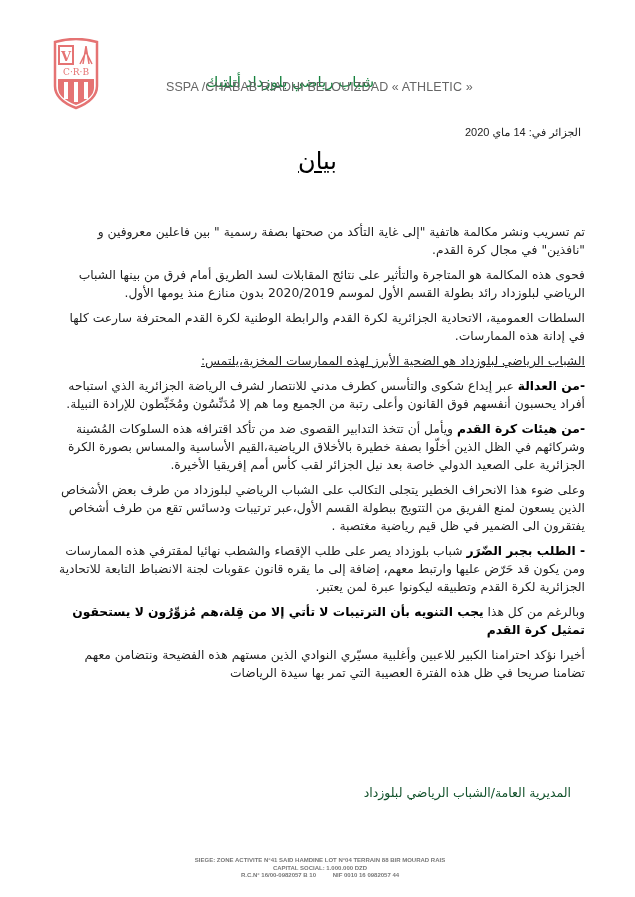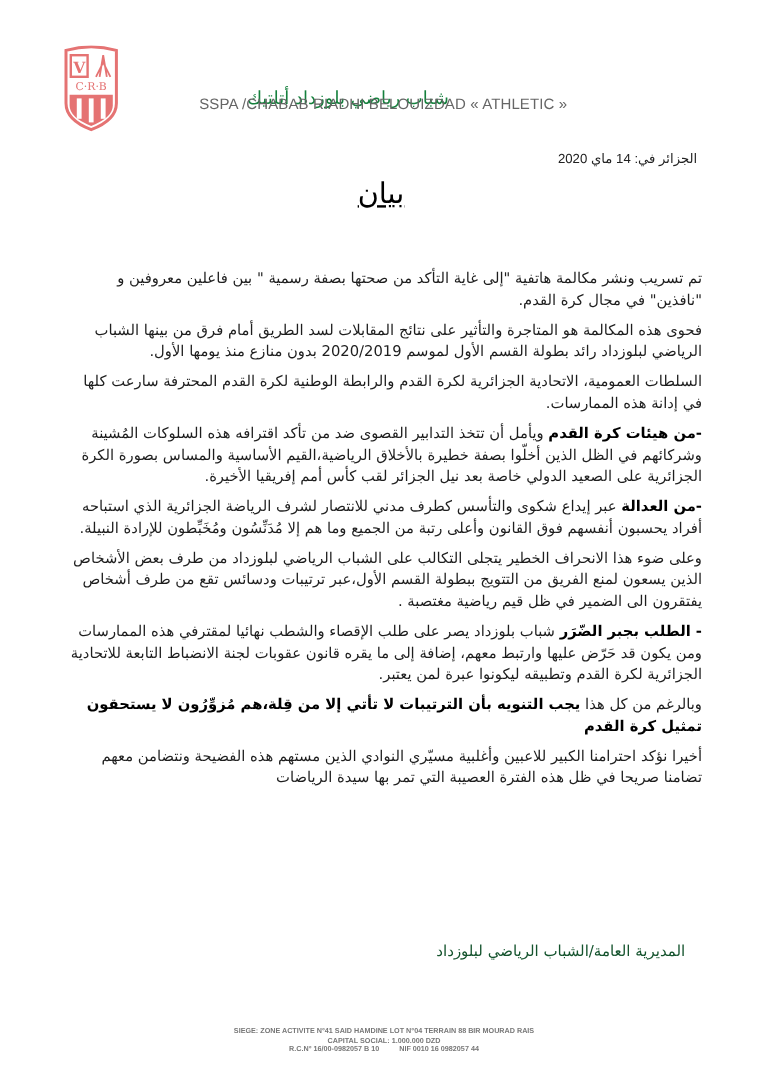--- a/index.html
+++ b/index.html
@@ -45,22 +45,23 @@
 <div class="hdr-ar">شباب رياضي بلوزداد أتلتيك</div>
 <div class="hdr-en">SSPA /CHABAB RIADHI BELOUIZDAD « ATHLETIC »</div>
 
 <div class="date">الجزائر في: 14 ماي 2020</div>
 <div class="title">بيان</div>
 
 <div class="body">
   <p>تم تسريب ونشر مكالمة هاتفية "إلى غاية التأكد من صحتها بصفة رسمية " بين فاعلين معروفين و "نافذين" في مجال كرة القدم.</p>
   <p>فحوى هذه المكالمة هو المتاجرة والتأثير على نتائج المقابلات لسد الطريق أمام فرق من بينها الشباب الرياضي لبلوزداد رائد بطولة القسم الأول لموسم 2020/2019 بدون منازع منذ يومها الأول.</p>
   <p>السلطات العمومية، الاتحادية الجزائرية لكرة القدم والرابطة الوطنية لكرة القدم المحترفة سارعت كلها في إدانة هذه الممارسات.</p>
+  <p class="u">الشباب الرياضي لبلوزداد هو الضحية الأبرز لهذه الممارسات المخزية،يلتمس:</p>
+  <p><b>-من العدالة</b><span> عبر إيداع شكوى والتأسس كطرف مدني للانتصار لشرف الرياضة الجزائرية الذي استباحه أفراد يحسبون أنفسهم فوق القانون وأعلى رتبة من الجميع وما هم إلا مُدَنِّسُون ومُخَبِّطون للإرادة النبيلة.</span></p>
   <p><b>-من هيئات كرة القدم</b><span> ويأمل أن تتخذ التدابير القصوى ضد من تأكد اقترافه هذه السلوكات المُشينة وشركائهم في الظل الذين أخلّوا بصفة خطيرة بالأخلاق الرياضية،القيم الأساسية والمساس بصورة الكرة الجزائرية على الصعيد الدولي خاصة بعد نيل الجزائر لقب كأس أمم إفريقيا الأخيرة.</span></p>
-  <p><b>-من العدالة</b><span> عبر إيداع شكوى والتأسس كطرف مدني للانتصار لشرف الرياضة الجزائرية الذي استباحه أفراد يحسبون أنفسهم فوق القانون وأعلى رتبة من الجميع وما هم إلا مُدَنِّسُون ومُخَبِّطون للإرادة النبيلة.</span></p>
   <p>وعلى ضوء هذا الانحراف الخطير يتجلى التكالب على الشباب الرياضي لبلوزداد من طرف بعض الأشخاص الذين يسعون لمنع الفريق من التتويج ببطولة القسم الأول،عبر ترتيبات ودسائس تقع من طرف أشخاص يفتقرون الى الضمير في ظل قيم رياضية مغتصبة .</p>
   <p><b>- الطلب بجبر الضّرَر</b><span> شباب بلوزداد يصر على طلب الإقصاء والشطب نهائيا لمقترفي هذه الممارسات ومن يكون قد حَرّض عليها وارتبط معهم، إضافة إلى ما يقره قانون عقوبات لجنة الانضباط التابعة للاتحادية الجزائرية لكرة القدم وتطبيقه ليكونوا عبرة لمن يعتبر.</span></p>
   <p><span>وبالرغم من كل هذا </span><b>يجب التنويه بأن الترتيبات لا تأتي إلا من قِلة،هم مُزوِّرُون لا يستحقون تمثيل كرة القدم</b></p>
   <p>أخيرا نؤكد احترامنا الكبير للاعبين وأغلبية مسيّري النوادي الذين مستهم هذه الفضيحة ونتضامن معهم تضامنا صريحا في ظل هذه الفترة العصيبة التي تمر بها سيدة الرياضات</p>
 </div>
 
 <div class="sign">المديرية العامة/الشباب الرياضي لبلوزداد</div>
 
 <div class="footer">
   <div>SIEGE: ZONE ACTIVITE N°41 SAID HAMDINE LOT N°04 TERRAIN 88 BIR MOURAD RAIS</div>

